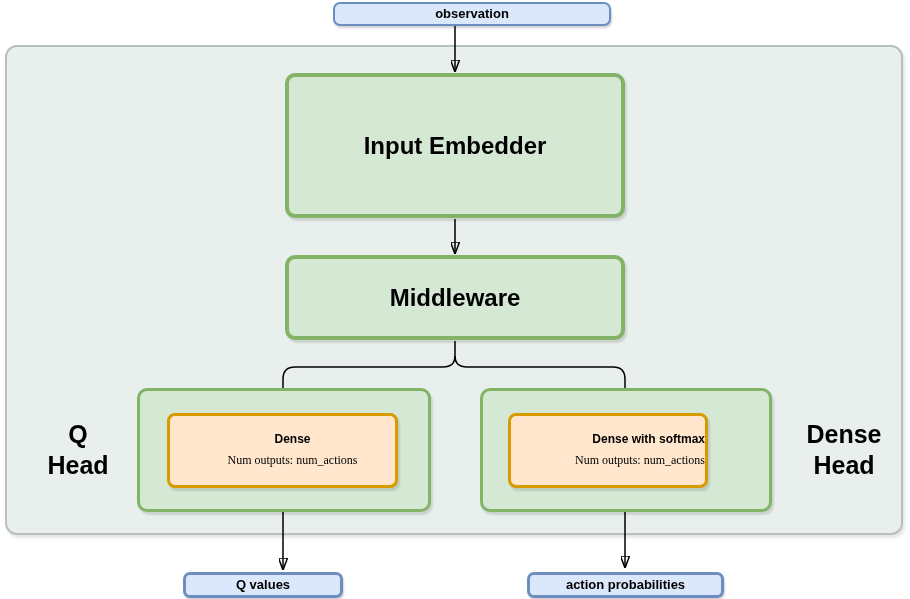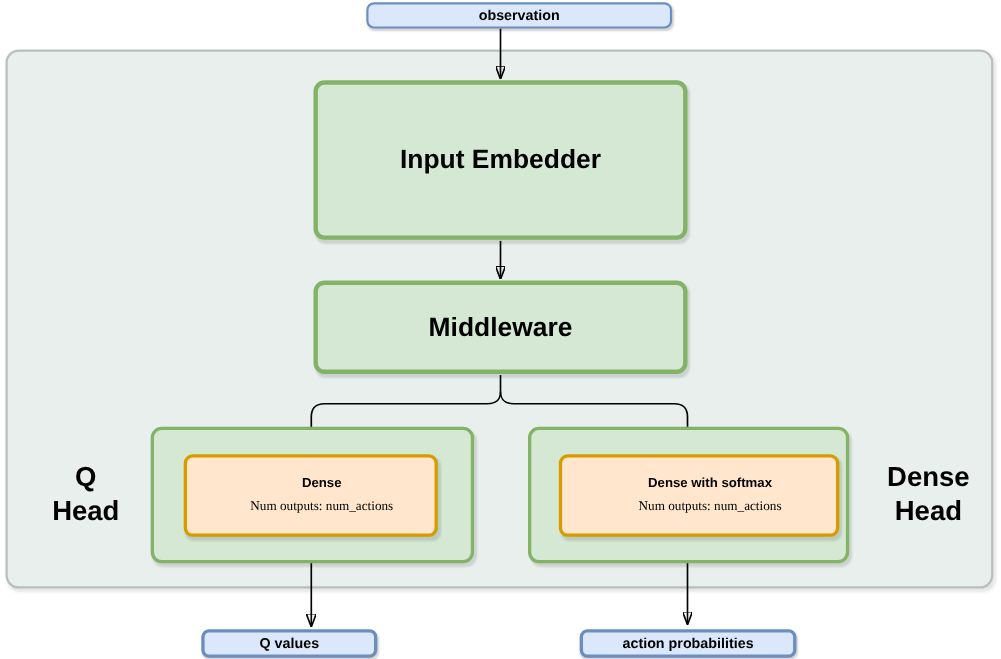--- a/index.html
+++ b/index.html
@@ -90,21 +90,21 @@
     line-height: 31px;
   }
 
   
   #observation      { left: 333px; top: 2px;   width: 278px; height: 24px; }
   #input-embedder   { left: 285px; top: 73px;  width: 340px; height: 145px; }
   #middleware       { left: 285px; top: 255px; width: 340px; height: 85px; }
   #q-group          { left: 137px; top: 388px; width: 294px; height: 124px; }
   #q-dense          { left: 167px; top: 413px; width: 231px; height: 75px; }
   #policy-group     { left: 480px; top: 388px; width: 292px; height: 124px; }
-  #policy-dense     { left: 508px; top: 413px; width: 255px; height: 75px; }
+  #policy-dense     { left: 508px; top: 413px; width: 200px; height: 75px; align-items: flex-end; }
   #q-head-label     { left: 22px;  top: 419px; width: 112px; }
   #policy-head-label{ left: 784px; top: 419px; width: 120px; }
   #q-values         { left: 183px; top: 572px; width: 160px; height: 26px; }
   #action-probs     { left: 527px; top: 572px; width: 197px; height: 26px; }
 </style>
 </head>
 <body>
 
 <div class="canvas">
 

